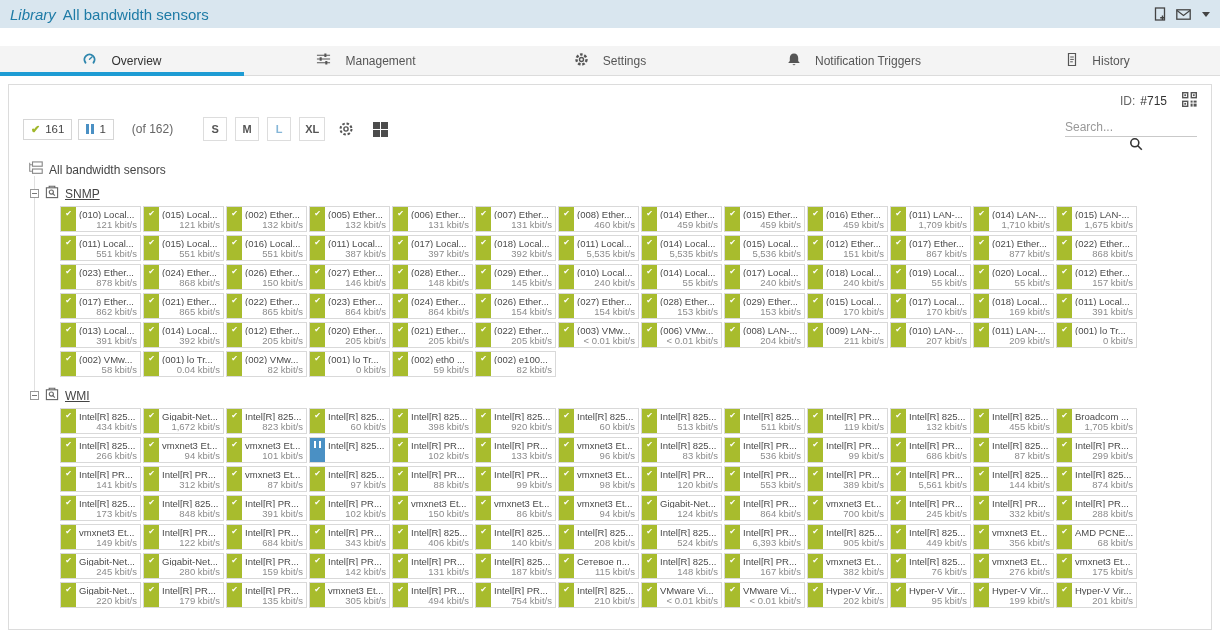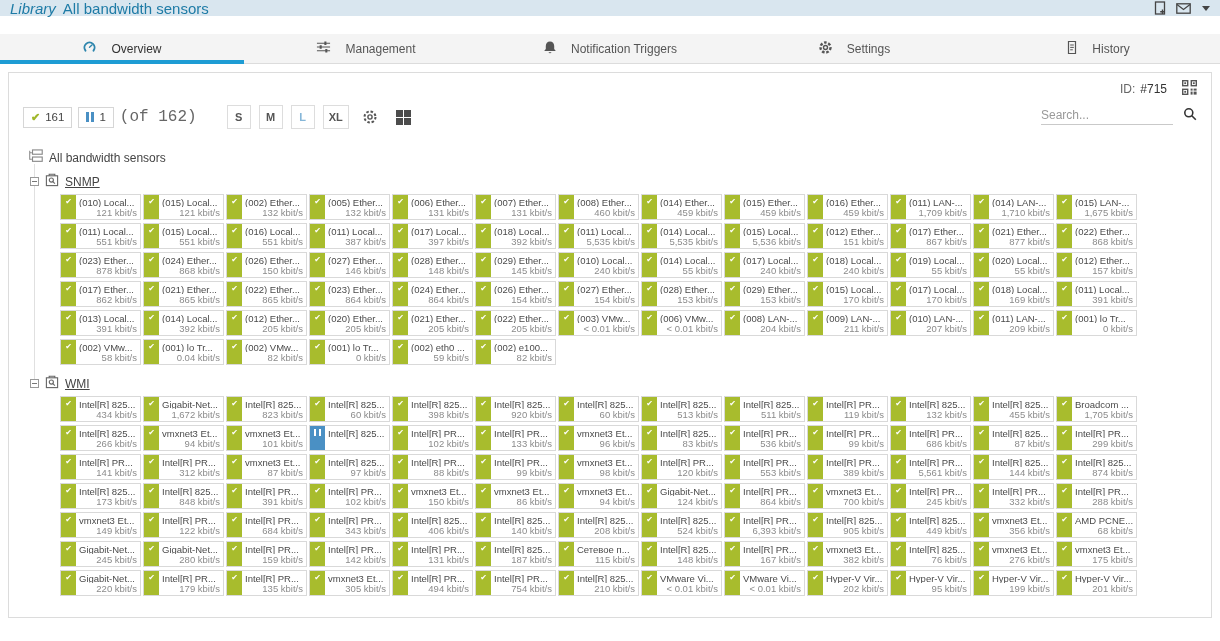--- a/index.html
+++ b/index.html
@@ -2,49 +2,49 @@
 <html><head>
 <meta charset="utf-8">
 <style>
   * { box-sizing: border-box; }
   html,body { margin:0; padding:0; }
   body {
     width:1220px; height:641px; overflow:hidden; background:#fff;
     font-family:"Liberation Sans", sans-serif; -webkit-font-smoothing:antialiased;
   }
   
-  .topbar { height:16px; background:#d9e6ef; display:flex; align-items:center; padding:0 10px; }
+  .topbar { height:28px; background:#d9e6ef; display:flex; align-items:center; padding:0 10px; }
   .crumb { font-style:italic; color:#1e7ba6; font-size:15px; margin-right:7px; cursor:pointer; }
   .title { color:#1e7ba6; font-size:15px; }
   .topicons { margin-left:auto; display:flex; align-items:center; gap:9px; }
   .topicons .ic { cursor:pointer; display:flex; align-items:center; }
   .caret { width:0; height:0; border-left:4px solid transparent; border-right:4px solid transparent; border-top:5px solid #444; margin-left:2px; }
   
   .tabbar { display:flex; height:30px; margin-top:18px; background:#f4f4f4; border-bottom:1px solid #dcdcdc; }
   .tab { flex:1; display:flex; align-items:center; justify-content:center; gap:14px; font-size:12px; color:#555; cursor:pointer; position:relative; }
   .tab.active { color:#333; }
   .tab.active::after { content:""; position:absolute; left:0; right:0; bottom:-1px; height:4px; background:#1e9cd4; }
   
   .card { margin:8px; border:1px solid #dcdcdc; height:546px; padding:10px 14px; position:relative; background:#fff; }
   
   .tbar { display:flex; align-items:center; margin-top:22px; }
   .chip { display:inline-flex; align-items:center; gap:5px; border:1px solid #d6d6d6; background:#fff; height:21px; padding:0 7px; font-size:11.5px; color:#444; cursor:pointer; }
   .chip + .chip { margin-left:6px; }
   .chk-lime { color:#a0b72a; font-size:11px; font-weight:bold; }
   .pausebars { display:inline-block; width:8px; height:10px; border-left:3px solid #4a90c4; border-right:3px solid #4a90c4; }
-  .of { font-size:16px; color:#666; margin-left:6px;font-family:Liberation Mono, monospace; }
+  .of { font-size:12px; color:#666; margin-left:18px; }
   .sizegrp { display:flex; align-items:center; margin-left:30px; gap:8px; }
   .szbtn { min-width:24px; height:24px; padding:0 5px; border:1px solid #ddd; background:#fff; font-size:11px; font-weight:bold; color:#555; display:flex; align-items:center; justify-content:center; cursor:pointer; }
   .szbtn.active { color:#85b6d8; }
   .iconbtn { width:26px; height:24px; display:flex; align-items:center; justify-content:center; cursor:pointer; background:#fff; border:1px solid transparent; }
   
   .idline { position:absolute; top:9px; right:44px; font-size:12px; color:#666; }
   .idline b { color:#333; font-weight:normal; margin-left:5px; }
   .qr { position:absolute; top:7px; right:14px; cursor:pointer; }
-  .searchline { position:absolute; top:33px; right:14px; display:flex; align-items:center; }
+  .searchline { position:absolute; top:33px; right:14px; display:flex; align-items:center;flex-direction:column; }
   .searchline input { border:none; border-bottom:1px solid #c9c9c9; width:132px; font-size:12px; color:#333; outline:none; padding:2px 0; background:transparent; font-family:"Liberation Sans",sans-serif; }
   .searchline input::placeholder { color:#999; }
   .searchline .mag { margin-left:10px; cursor:pointer; }
   
   .treewrap { margin-top:20px; position:relative; }
   .vline { position:absolute; left:11px; top:15px; width:1px; height:218px; background:#e0e0e0; }
   .rootrow { display:flex; align-items:center; gap:6px; font-size:12px; color:#444; padding-left:5px; position:relative; }
   .gnode { display:flex; align-items:center; gap:6px; font-size:12px; color:#444; margin:7px 0 4px 7px; position:relative;text-decoration:underline; }
   .glabel, .rootlabel { cursor:pointer; }
   .expander { width:9px; height:9px; border:1px solid #999; background:#fff; position:relative; cursor:pointer; flex:0 0 auto; }
@@ -95,32 +95,32 @@
     <span>Overview</span>
   </div>
   <div class="tab">
     <span><svg width="15" height="14" viewBox="0 0 16 14">
           <path d="M1 3h14M1 7h14M1 11h14" stroke="#555" stroke-width="1.3"></path>
           <path d="M10 1.2v3.6M5 5.2v3.6M11 9.2v3.6" stroke="#555" stroke-width="2.2"></path>
         </svg></span>
     <span>Management</span>
   </div>
   <div class="tab">
+    <span><svg width="15" height="15" viewBox="0 0 15 15">
+          <circle cx="7.5" cy="7.5" r="5" fill="none" stroke="#555" stroke-width="2.4" stroke-dasharray="2.6 1.7"></circle>
+          <circle cx="7.5" cy="7.5" r="2" fill="none" stroke="#555" stroke-width="1.4"></circle>
+        </svg></span>
+    <span>Settings</span>
+  </div>
+  <div class="tab">
     <span><svg width="14" height="15" viewBox="0 0 14 15">
           <path d="M7 1.5c-2.6 0-4.2 1.9-4.2 4.4v3.2L1.2 11h11.6l-1.6-1.9V5.9C11.2 3.4 9.6 1.5 7 1.5z" fill="#555"></path>
           <path d="M5.5 12.2a1.6 1.6 0 0 0 3 0z" fill="#555"></path>
         </svg></span>
     <span>Notification Triggers</span>
-  </div>
-  <div class="tab">
-    <span><svg width="15" height="15" viewBox="0 0 15 15">
-          <circle cx="7.5" cy="7.5" r="5" fill="none" stroke="#555" stroke-width="2.4" stroke-dasharray="2.6 1.7"></circle>
-          <circle cx="7.5" cy="7.5" r="2" fill="none" stroke="#555" stroke-width="1.4"></circle>
-        </svg></span>
-    <span>Settings</span>
   </div>
   <div class="tab">
     <span><svg width="12" height="15" viewBox="0 0 12 15">
           <path d="M2.5 1.5h7v12h-7z" fill="none" stroke="#555" stroke-width="1.2"></path>
           <path d="M4.2 5h3.6M4.2 7.4h3.6M4.2 9.8h2.6" stroke="#555" stroke-width="1"></path>
         </svg></span>
     <span>History</span>
   </div>
 </div>
 

